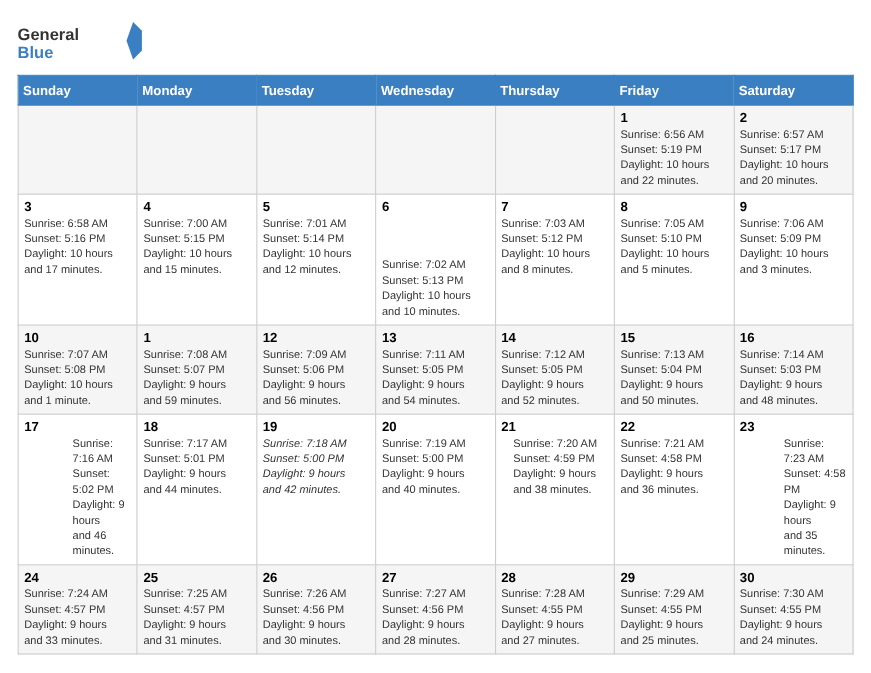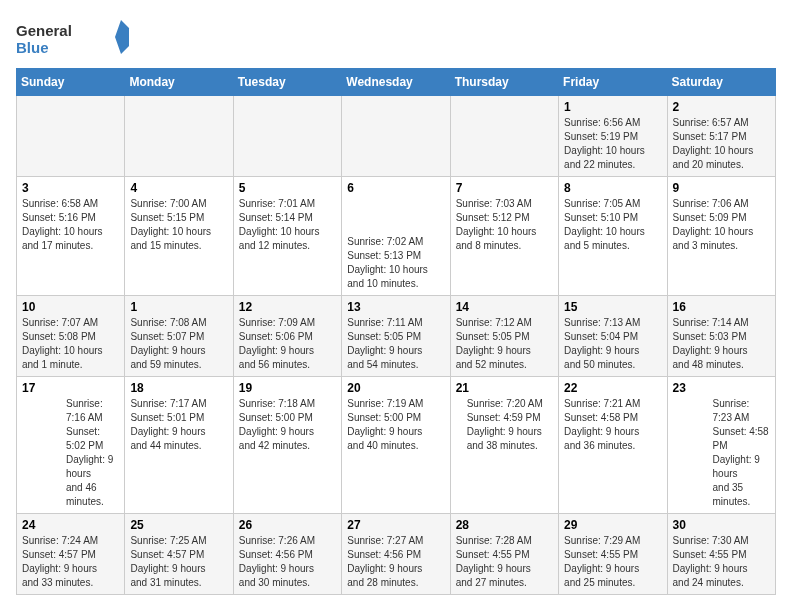--- a/index.html
+++ b/index.html
@@ -235,21 +235,21 @@
         </td>
         <td>
           <span class="day-num">18</span>
           <div class="day-info" style="white-space: pre-line;">Sunrise: 7:17 AM
 Sunset: 5:01 PM
 Daylight: 9 hours
 and 44 minutes.</div>
         </td>
         <td>
           <span class="day-num">19</span>
-          <div class="day-info" style="white-space: pre-line;">Sunrise: 7:18 AM
+          <div class="day-info" style="white-space: pre-line; font-style: italic;">Sunrise: 7:18 AM
 Sunset: 5:00 PM
 Daylight: 9 hours
 and 42 minutes.</div>
         </td>
         <td>
           <span class="day-num">20</span>
           <div class="day-info" style="white-space: pre-line;">Sunrise: 7:19 AM
 Sunset: 5:00 PM
 Daylight: 9 hours
 and 40 minutes.</div>

